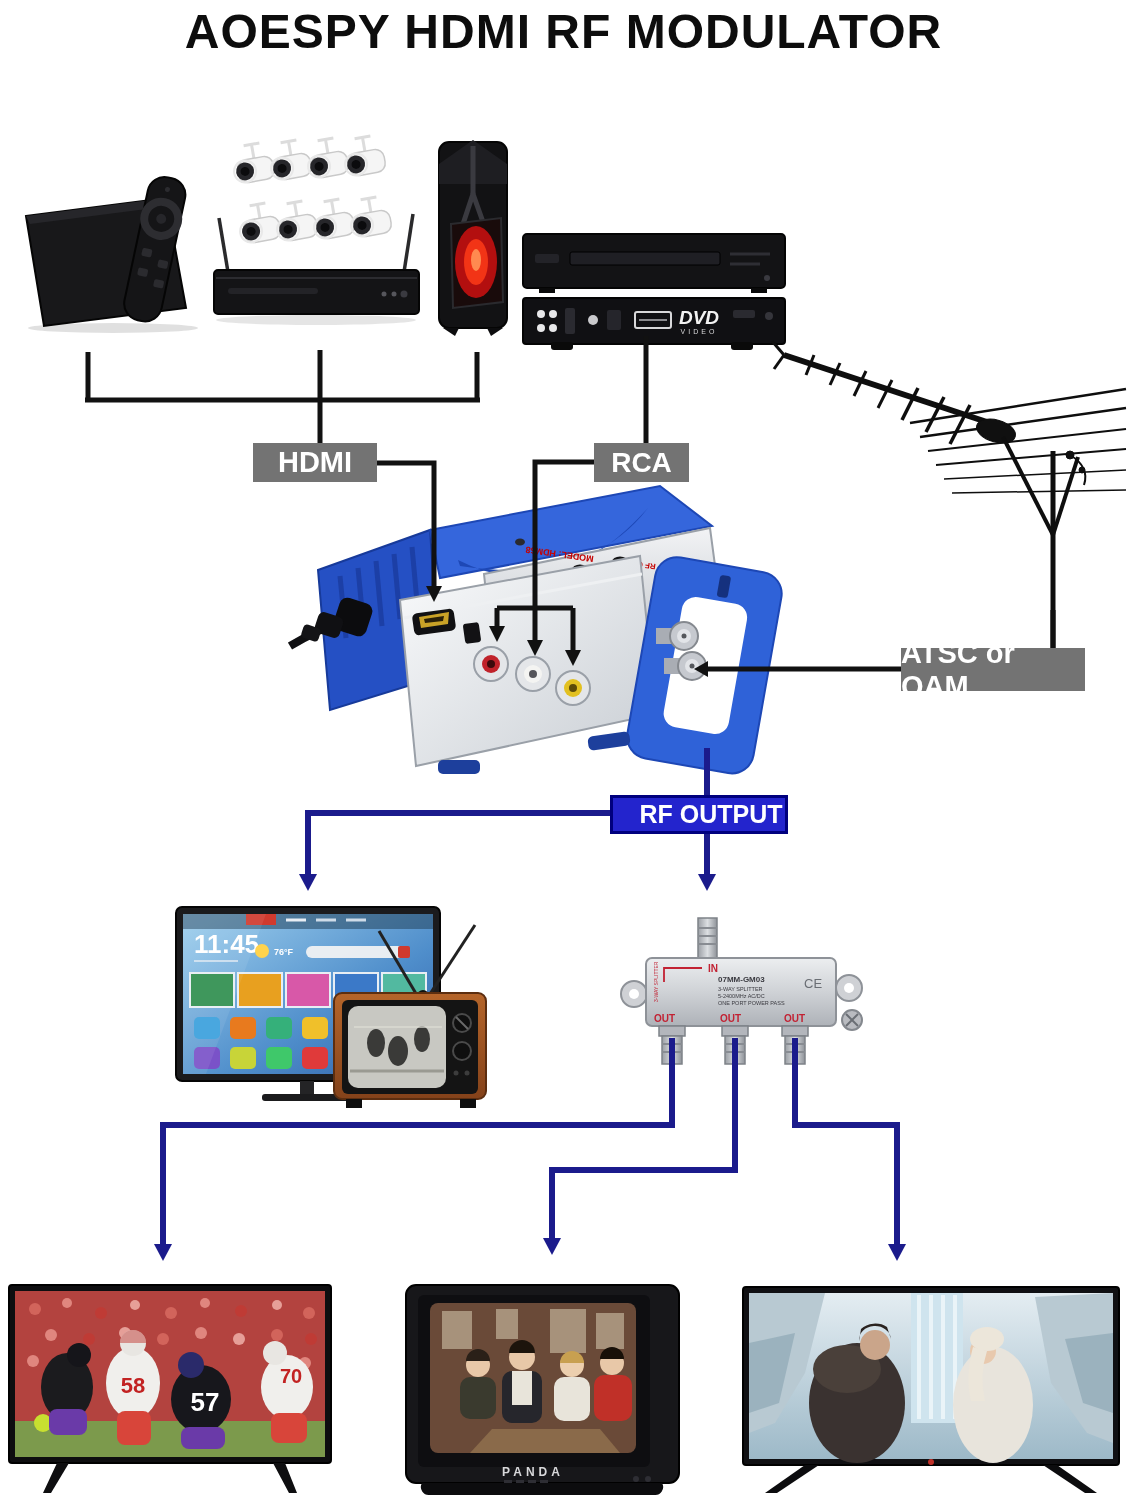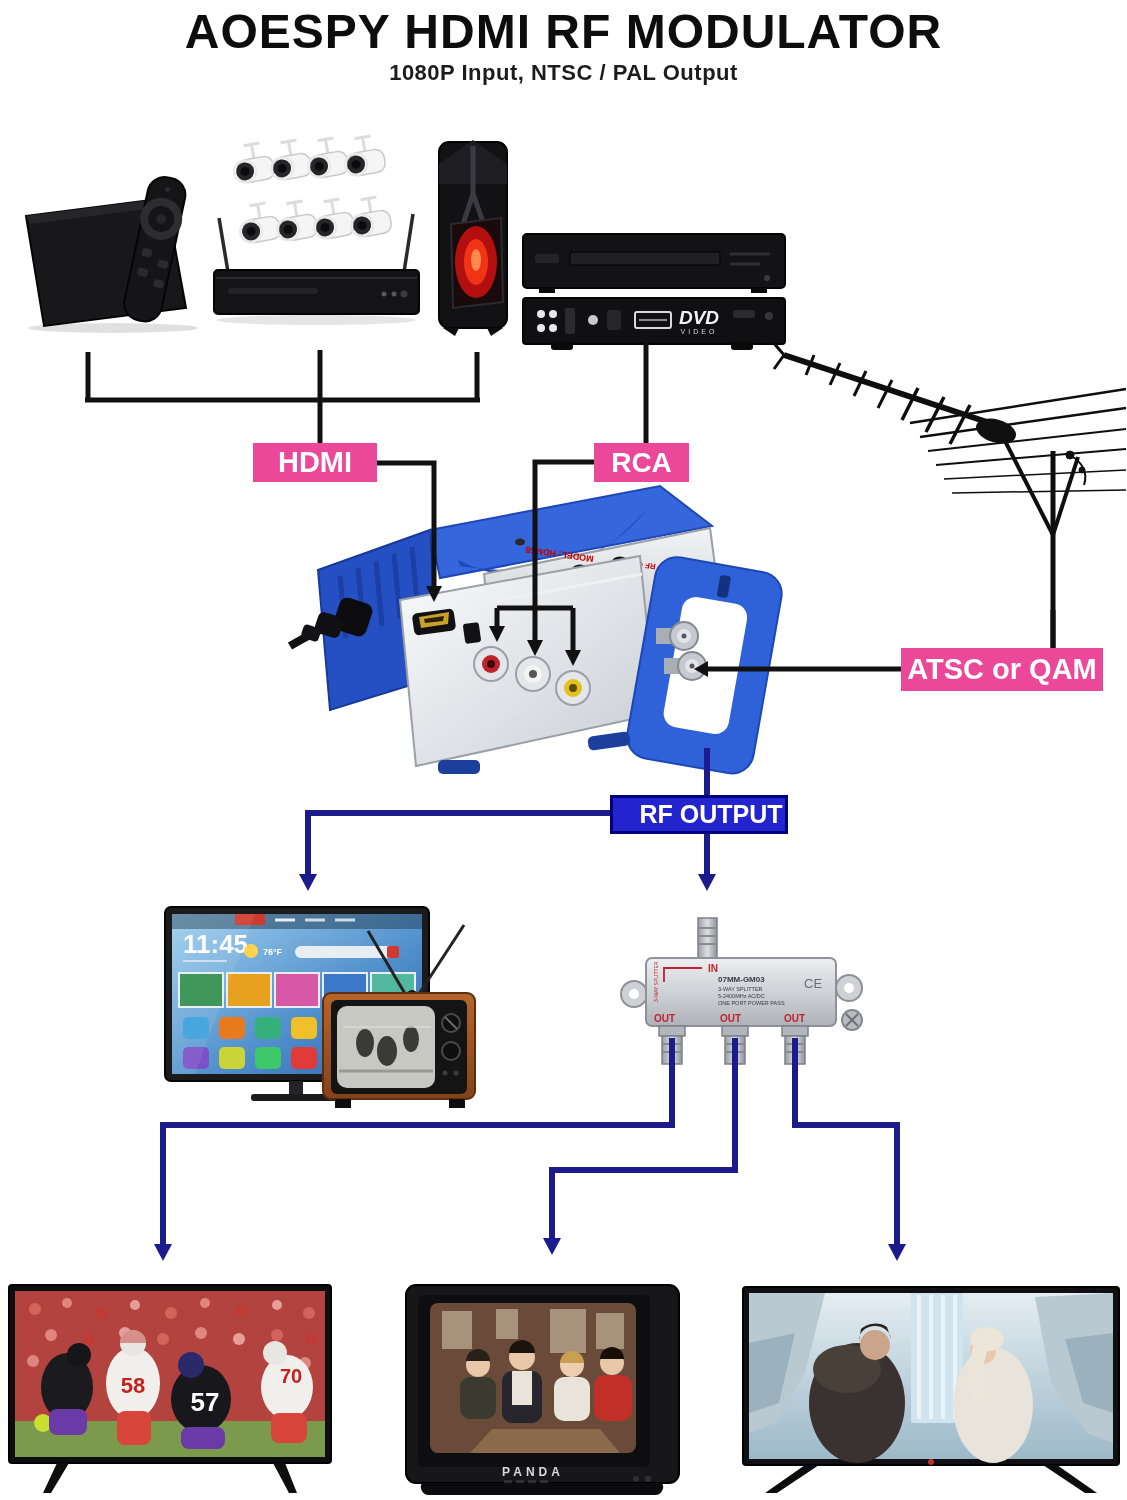--- a/index.html
+++ b/index.html
@@ -2,34 +2,33 @@
 <html><head>
 <meta charset="utf-8">
 <style>
   html,body{margin:0;padding:0;background:#fff;}
   *{box-sizing:border-box;}
   body{font-family:"Liberation Sans", sans-serif;}
   #canvas{position:relative;width:1127px;height:1500px;background:#fff;overflow:hidden;margin:0 auto;}
   .abs{position:absolute;}
   .title{width:100%;text-align:center;top:4px;font-size:48px;font-weight:bold;color:#0d0d0d;letter-spacing:1px;}
   .subtitle{width:100%;text-align:center;top:60px;font-size:22px;font-weight:600;color:#1c1c1c;letter-spacing:.5px;}
-  .blabel{background:#ec4899;color:#fff;font-weight:bold;display:flex;align-items:center;justify-content:center;z-index:30;}
+  .blabel{background:#737373;color:#fff;font-weight:bold;display:flex;align-items:center;justify-content:center;z-index:30;}
   .bluelabel{background:#2324cd;border:3px solid #00007e;color:#fff;font-weight:bold;display:flex;align-items:center;justify-content:center;z-index:30;}
   svg{display:block;}
   .lines{z-index:20;pointer-events:none;}
   .illus{z-index:10;}
   text{font-family:"Liberation Sans", sans-serif;}
 </style>
 </head>
 <body>
 
 <div id="canvas">
 
   <div class="abs title">AOESPY HDMI RF MODULATOR</div>
-  <div class="abs subtitle">1080P Input, NTSC / PAL Output</div>
 
   <div class="abs illus" style="left:18px;top:168px;width:190px;height:166px;">
     <svg width="190" height="166" viewBox="0 0 190 166">
       <polygon points="8,48 148,30 168,140 26,158" fill="#18181a" stroke="#050505" stroke-width="2"></polygon>
       <polygon points="8,48 148,30 152,38 12,56" fill="#26262a"></polygon>
       <ellipse cx="95" cy="160" rx="85" ry="5" fill="#000" opacity="0.12"></ellipse>
       <g transform="rotate(12 136 80)">
         <rect x="118" y="8" width="38" height="146" rx="17" fill="#151517" stroke="#050505" stroke-width="2"></rect>
         <circle cx="137" cy="50" r="17" fill="none" stroke="#2d2d31" stroke-width="8"></circle>
         <circle cx="137" cy="50" r="5" fill="#26262a"></circle>
@@ -245,21 +244,21 @@
         <rect x="14" y="158" width="18" height="14" rx="4" fill="#141417" transform="rotate(18 23 165)"></rect>
       </g>
 
       <rect x="150" y="292" width="42" height="14" rx="5" fill="#1d3f9c"></rect>
       <rect x="300" y="266" width="42" height="14" rx="5" fill="#1d3f9c" transform="rotate(-8 321 273)"></rect>
     </svg>
   </div>
 
   <div class="abs blabel" style="left:253px;top:443px;width:124px;height:39px;font-size:29px;">HDMI</div>
   <div class="abs blabel" style="left:594px;top:443px;width:95px;height:39px;font-size:28px;">RCA</div>
-  <div class="abs blabel" style="left:901px;top:648px;width:202px;height:43px;font-size:29px;">ATSC or QAM</div>
+  <div class="abs blabel" style="left:901px;top:648px;width:184px;height:43px;font-size:29px;">ATSC or QAM</div>
   <div class="abs bluelabel" style="left:610px;top:795px;width:178px;height:39px;font-size:25px;padding-left:24px;">RF OUTPUT</div>
 
   <svg class="abs lines" style="left:0;top:0;" width="1127" height="1500" viewBox="0 0 1127 1500">
 
     <g stroke="#111111" stroke-width="5" fill="none">
       <path d="M88 352 V400 M477 352 V400 M85 400 H480 M320 350 V443"></path>
       <path d="M377 463 H434 V588"></path>
       <path d="M646 336 V443"></path>
       <path d="M594 462 H535 V608 M497 608 H573 M497 608 V628 M535 608 V642 M573 608 V652"></path>
       <path d="M901 669 H708"></path>
@@ -282,21 +281,21 @@
     </g>
     <g fill="#1b1b8c">
       <polygon points="698,874 716,874 707,891"></polygon>
       <polygon points="299,874 317,874 308,891"></polygon>
       <polygon points="154,1244 172,1244 163,1261"></polygon>
       <polygon points="543,1238 561,1238 552,1255"></polygon>
       <polygon points="888,1244 906,1244 897,1261"></polygon>
     </g>
   </svg>
 
-  <div class="abs illus" style="left:155px;top:893px;width:330px;height:222px;">
+  <div class="abs illus" style="left:166px;top:893px;width:330px;height:222px;">
     <svg width="330" height="222" viewBox="0 0 330 222">
       <defs>
         <linearGradient id="sky" x1="0" y1="0" x2="1" y2="1">
           <stop offset="0" stop-color="#9fd0ee"></stop>
             <stop offset="0.6" stop-color="#4f8ecb"></stop>
             <stop offset="1" stop-color="#2f5fa8"></stop>
         </linearGradient>
         <linearGradient id="wood" x1="0" y1="0" x2="0" y2="1">
           <stop offset="0" stop-color="#b5652a"></stop>
             <stop offset="1" stop-color="#84421a"></stop>

